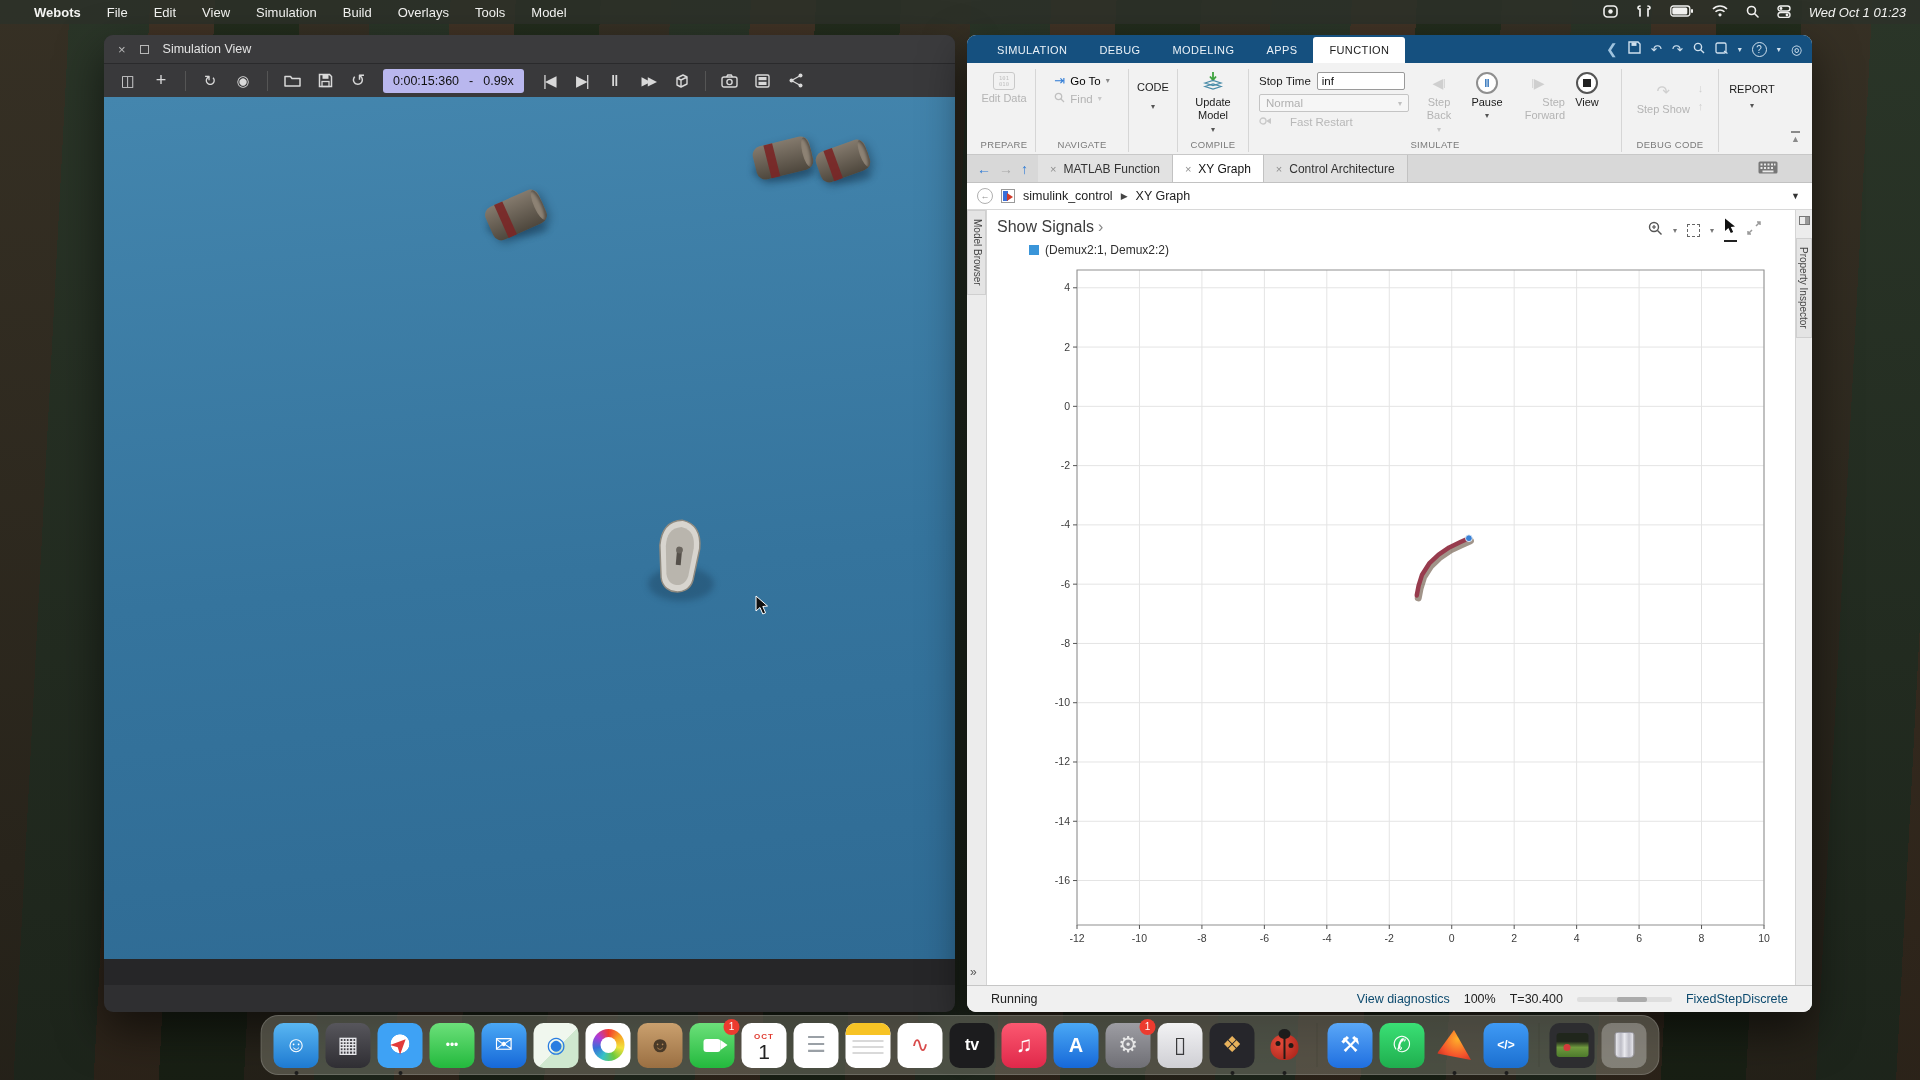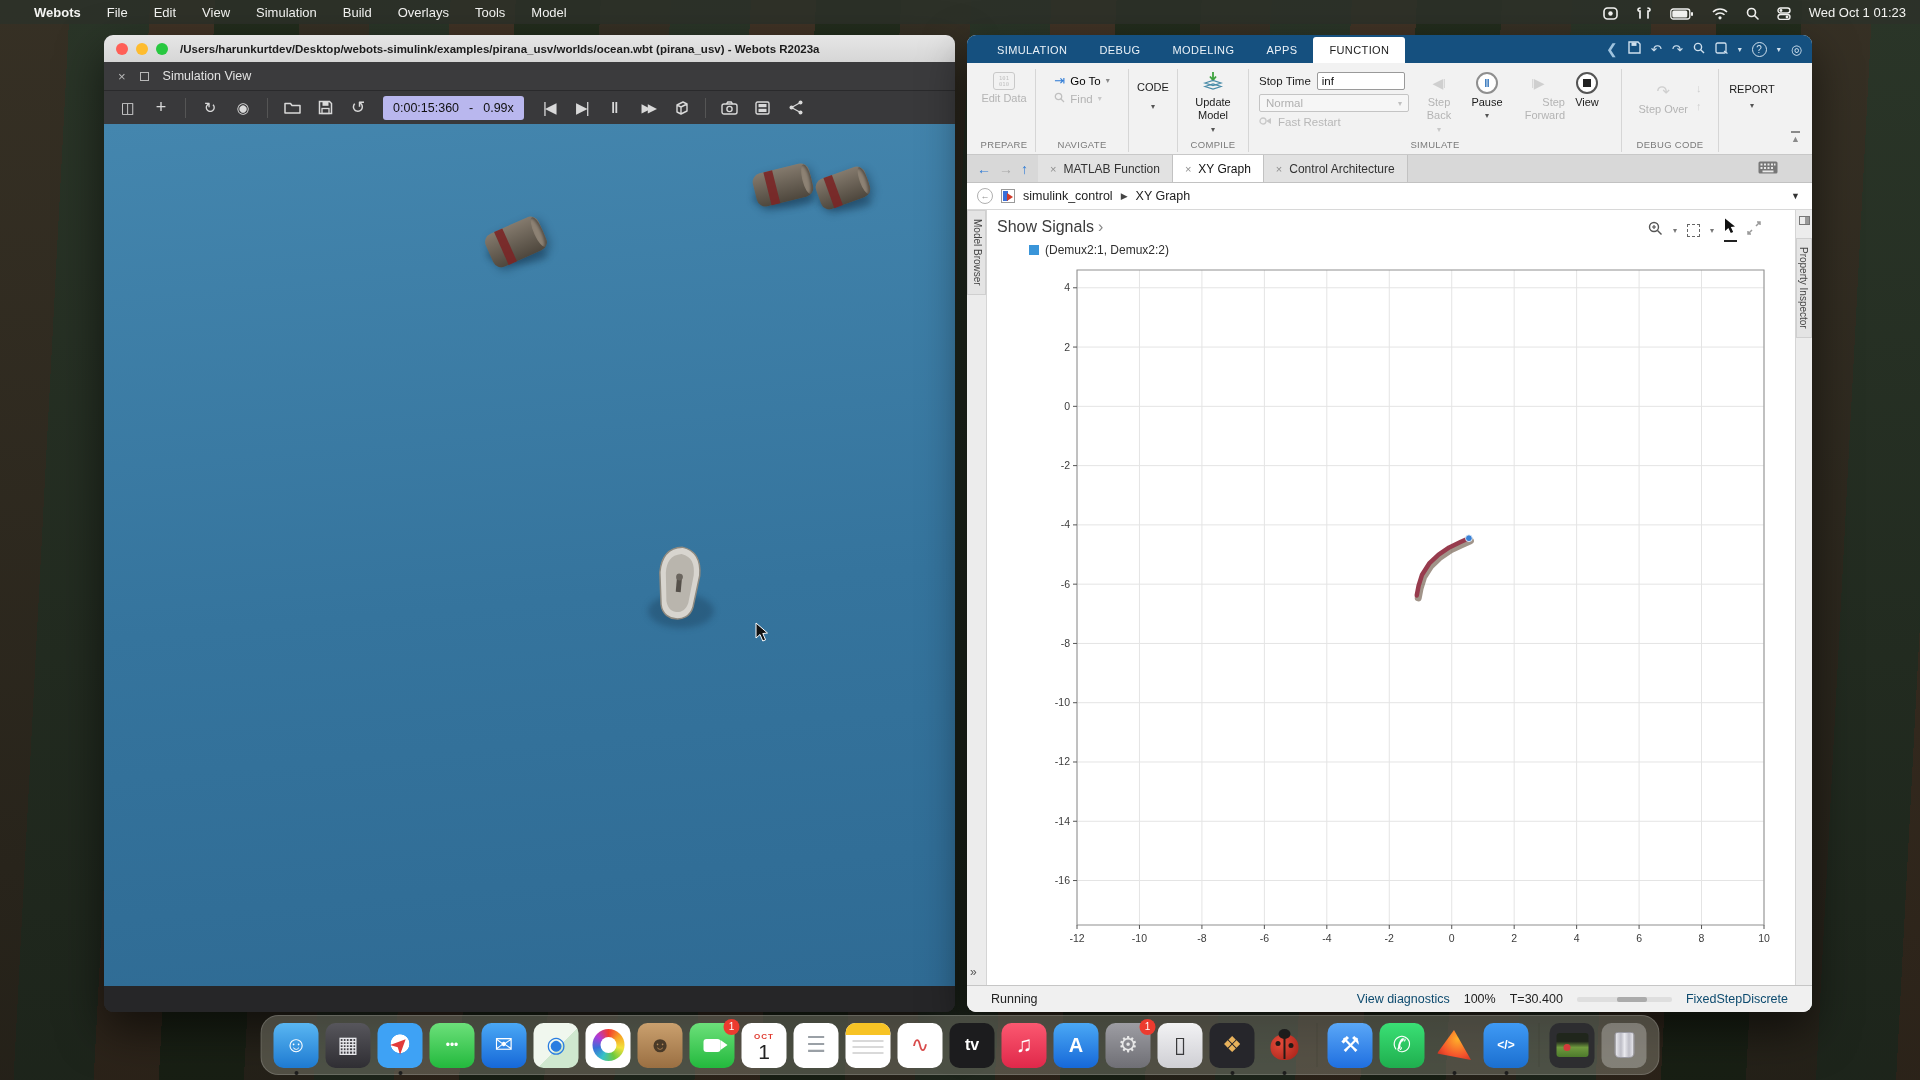--- a/index.html
+++ b/index.html
@@ -11,21 +11,21 @@
       #2c3326;
     position:relative;
   }
   
   .menubar{position:absolute;left:0;top:0;width:1920px;height:24px;background:rgba(44,49,41,.88);
     display:flex;align-items:center;color:#f4f4f2;font-size:13px;padding:0 14px;}
   .menubar .apple{font-size:14px;margin-right:20px;}
   .menu-items{display:flex;gap:26px;align-items:center;}
   .menu-item{cursor:default;}
   .menu-item.app{font-weight:bold;}
-  .mb-right{margin-left:auto;display:flex;align-items:flex-end;gap:18px;}
+  .mb-right{margin-left:auto;display:flex;align-items:flex-start;gap:18px;font-style:italic;}
   .mb-ico svg{display:block;}
   .clock{font-size:13px;}
   
   .window{position:absolute;border-radius:9px;box-shadow:0 18px 45px rgba(0,0,0,.55);overflow:hidden;}
   .titlebar{height:27px;display:flex;align-items:center;position:relative;}
   .tl{width:12px;height:12px;border-radius:50%;margin-right:8px;}
   
   #webots{left:104px;top:35px;width:851px;height:977px;background:#2f2f31;}
   #webots .titlebar{background:linear-gradient(#e6e6e6,#d6d6d6);padding-left:12px;}
   #webots .wtitle{font-size:11.5px;font-weight:bold;color:#1c1c1c;margin-left:4px;white-space:nowrap;}
@@ -67,21 +67,21 @@
   .goto-ico{color:#2e7bd6;font-size:13px;}
   .caret{font-size:8px;color:#555;}
   .bigbtn .caret{margin-top:1px;}
   .circ-ico{width:22px;height:22px;border-radius:50%;border:2px solid #8f8f8f;display:flex;align-items:center;justify-content:center;font-size:11px;background:#fff;}
   .circ-ico.dis{border-color:#cfcfcf;color:#cfcfcf;}
   .sim-left{display:flex;flex-direction:column;gap:4px;padding:3px 6px 0 4px;}
   .strow{display:flex;align-items:center;gap:6px;font-size:11.5px;color:#1b1b1b;}
   .strow input{width:88px;height:18px;border:1px solid #9a9a9a;border-radius:2px;font-size:11.5px;padding:0 4px;background:#fff;color:#111;font-family:inherit;}
   .mode-dd{width:150px;height:18px;border:1px solid #c4c4c4;border-radius:2px;background:#f6f6f6;color:#b0b0b0;font-size:11.5px;display:flex;align-items:center;padding:0 6px;}
   .mode-dd .caret{margin-left:auto;color:#c0c0c0;}
-  .frrow{color:#b8b8b8;font-size:11.5px;display:flex;gap:6px;align-items:flex-start;}
+  .frrow{color:#b8b8b8;font-size:11.5px;display:flex;gap:18px;align-items:flex-start;}
   .report-btn{display:flex;flex-direction:column;align-items:center;justify-content:center;font-size:11px;color:#1b1b1b;gap:6px;padding-top:14px;}
   .collapse-ico{position:absolute;right:12px;bottom:10px;color:#8a8a8a;font-size:9px;border-top:2px solid #8a8a8a;padding-top:1px;}
   
   .docbar{flex:0 0 28px;background:#d8d8d8;border-bottom:1px solid #c2c2c2;display:flex;align-items:stretch;position:relative;}
   .docnav{display:flex;align-items:center;gap:8px;padding:0 10px;font-size:14px;}
   .docnav .nav-b{color:#2e7bd6;}
   .docnav .nav-f{color:#a8a8a8;}
   .doctab{display:flex;align-items:center;gap:7px;padding:0 12px;font-size:12px;color:#333;border-right:1px solid #c2c2c2;background:#e2e2e2;}
   .doctab .x{color:#8f8f8f;font-size:11px;}
   .doctab.active{background:#fff;color:#111;}
@@ -207,26 +207,20 @@
           <circle cx="4" cy="3.5" r="1.4" fill="#f4f4f2"></circle>
           <rect x="1" y="7.5" width="12" height="5" rx="2.5" fill="none" stroke="#f4f4f2" stroke-width="1.4"></rect>
           <circle cx="10" cy="10" r="1.4" fill="#f4f4f2"></circle>
         </svg>
       </span>
     <span class="clock">Wed Oct 1  01:23</span>
   </div>
 </div>
 
 <div class="window" id="webots">
-  <div class="titlebar">
-    <span class="tl" style="background:#ff5f57"></span>
-    <span class="tl" style="background:#febc2e"></span>
-    <span class="tl" style="background:#28c840"></span>
-    <span class="wtitle">/Users/harunkurtdev/Desktop/webots-simulink/examples/pirana_usv/worlds/ocean.wbt (pirana_usv) - Webots R2023a</span>
-  </div>
   <div class="wb-tabbar">
     <span class="tb-x">×</span>
     <span class="tb-sq"></span>
     <span class="tb-label">Simulation View</span>
   </div>
   <div class="wb-toolbar">
     <span class="gi">◫</span>
     <span class="gi" style="font-size:18px">+</span>
     <span class="sep"></span>
     <span class="gi">↻</span>
@@ -428,21 +422,21 @@
           <span>View</span>
         </div>
       </div>
       <span class="grp-label">SIMULATE</span>
     </div>
     <div class="rdiv"></div>
     <div class="rgroup" style="width:96px">
       <div style="display:flex;align-items:center;gap:8px;padding-top:10px">
         <div class="bigbtn disabled">
           <span style="font-size:16px;color:#cfcfcf">↷</span>
-          <span>Step Over</span>
+          <span>Step Show</span>
         </div>
         <div style="display:flex;flex-direction:column;gap:6px;color:#cfcfcf;font-size:11px">
           <span>↓</span>
           <span>↑</span>
         </div>
       </div>
       <span class="grp-label">DEBUG CODE</span>
     </div>
     <div class="rdiv"></div>
     <div class="rgroup" style="width:66px">

